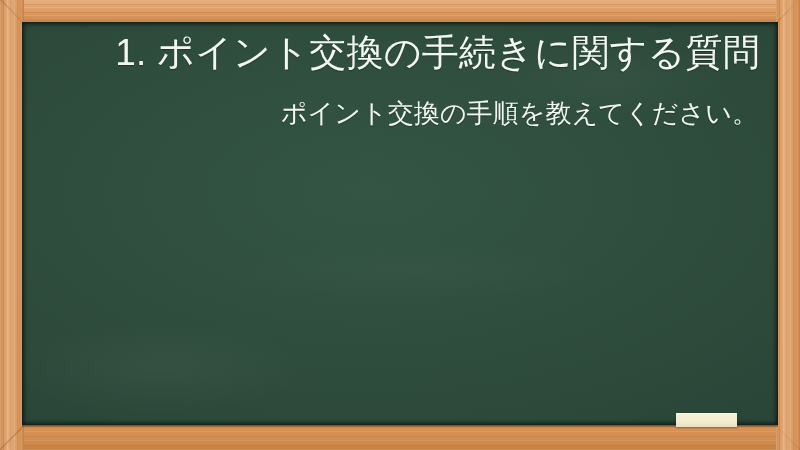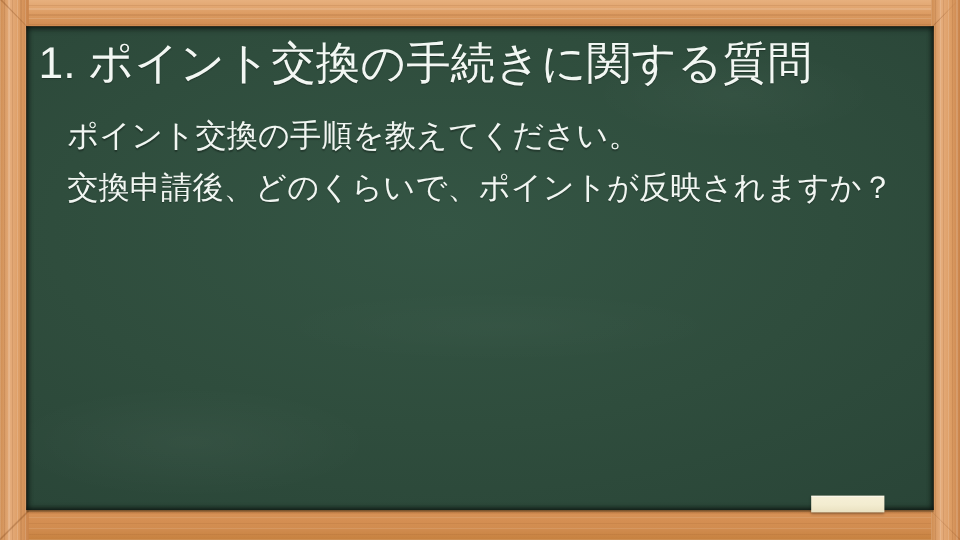--- a/index.html
+++ b/index.html
@@ -10,20 +10,21 @@
   body {
     font-family: "Liberation Sans", "DejaVu Sans", sans-serif;
   }
 
   #slide {
     position: relative;
     width: 800px;
     height: 450px;
     overflow: hidden;
     background: #d79257;
+    text-align: right;
   }
 
   
   .frame {
     position: absolute;
     inset: 0;
     background:
       
       linear-gradient(180deg, #e2a773 0%, #d9975e 45%, #d18d4f 100%);
   }
@@ -211,21 +212,20 @@
     <div class="miter br"></div>
   </div>
 
   <div class="board">
     <div class="content">
 
       <h1 class="title">1. ポイント交換の手続きに関する質問</h1>
 
       <ul class="bullets">
         <li class="bullet">ポイント交換の手順を教えてください。</li>
-        <li class="bullet">交換申請後、どのくらいで、ポイントが反映されますか？</li>
       </ul>
 
     </div>
   </div>
 
   <div class="board-lip"></div>
   <div class="eraser"></div>
 
 </div>
 

